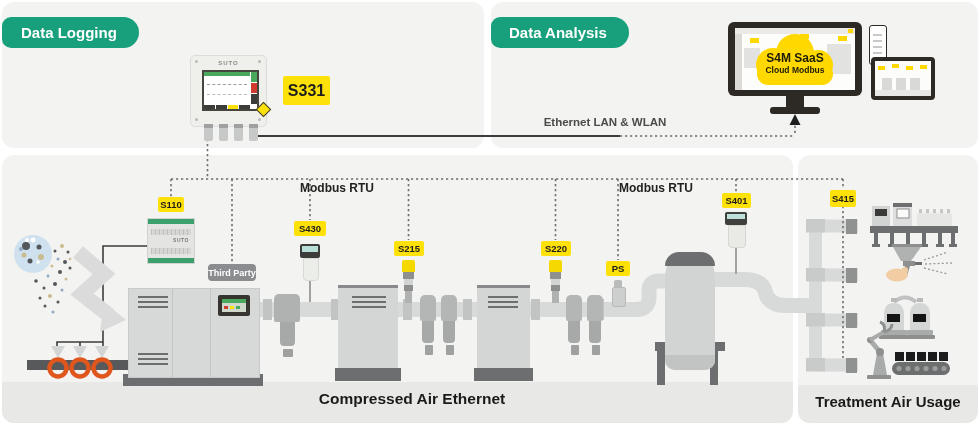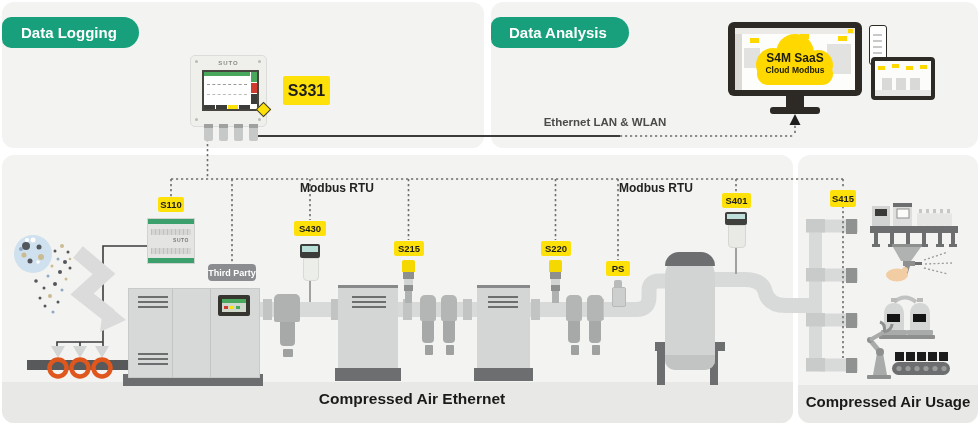--- a/index.html
+++ b/index.html
@@ -410,15 +410,15 @@
   </div>
   <div class="equip" style="left:728px;top:225px;width:16px;height:21px;background:#e9e9e5;border:1px solid #d6d6d2;border-radius:0 0 4px 4px;"></div>
 
   <div class="lab" style="left:830px;top:190px;width:26px;height:17px;">S415</div>
   <div class="hump" style="left:849px;top:210px;width:18px;height:10px;"></div>
   <div class="hump" style="left:849px;top:259px;width:18px;height:10px;"></div>
   <div class="hump" style="left:849px;top:304px;width:18px;height:10px;"></div>
   <div class="hump" style="left:849px;top:349px;width:18px;height:10px;"></div>
 
   <div class="zonetext" style="left:262px;top:390px;width:300px;font-size:15.5px;">Compressed Air Ethernet</div>
-  <div class="zonetext" style="left:798px;top:393px;width:180px;">Compressed Air Usage</div>
+  <div class="zonetext" style="left:798px;top:393px;width:180px;">Treatment Air Usage</div>
 
 </div>
 
 </body></html>

